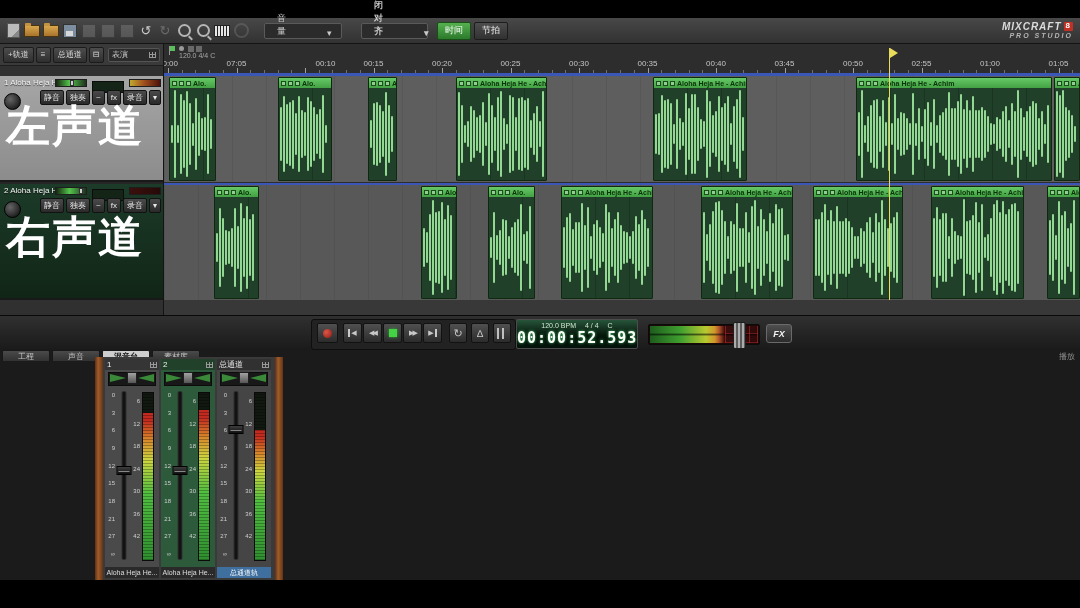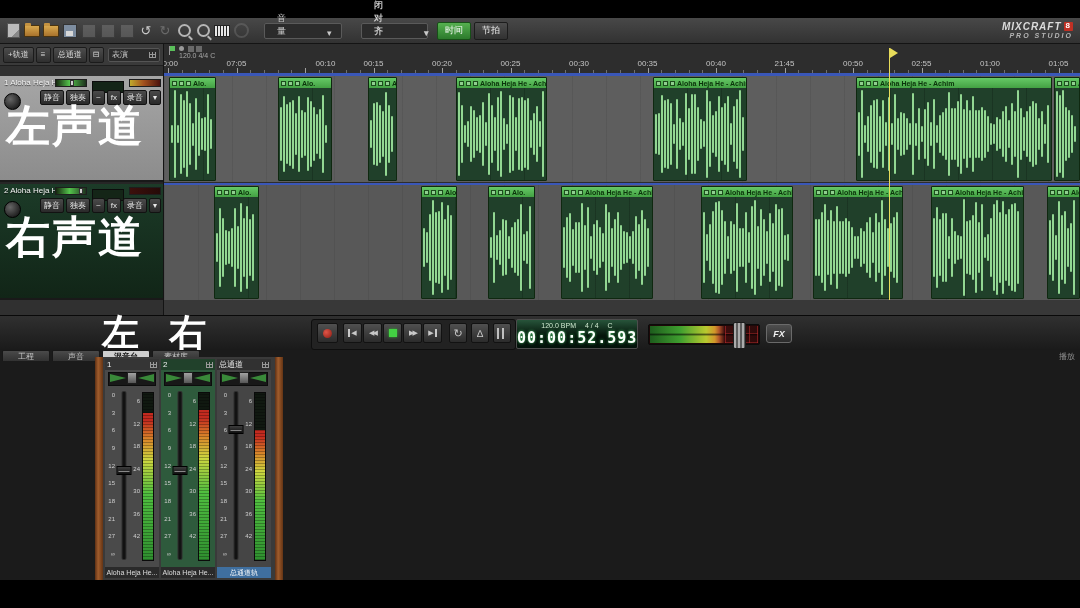--- a/index.html
+++ b/index.html
@@ -355,21 +355,21 @@
         <div class="r-tick minor" style="left: 497.2px; height: 3px;"></div>
         <div class="r-tick minor" style="left: 510.9px; height: 3px;"></div>
         <div class="r-tick minor" style="left: 524.6px; height: 3px;"></div>
         <div class="r-tick minor" style="left: 538.3px; height: 3px;"></div>
         <span class="r-label" style="left: 552px;">00:40</span>
         <div class="r-tick" style="left: 552px; height: 5px;"></div>
         <div class="r-tick minor" style="left: 565.7px; height: 3px;"></div>
         <div class="r-tick minor" style="left: 579.4px; height: 3px;"></div>
         <div class="r-tick minor" style="left: 593.1px; height: 3px;"></div>
         <div class="r-tick minor" style="left: 606.8px; height: 3px;"></div>
-        <span class="r-label" style="left: 620.5px;">21:45</span>
+        <span class="r-label" style="left: 620.5px;">03:45</span>
         <div class="r-tick" style="left: 620.5px; height: 5px;"></div>
         <div class="r-tick minor" style="left: 634.2px; height: 3px;"></div>
         <div class="r-tick minor" style="left: 647.9px; height: 3px;"></div>
         <div class="r-tick minor" style="left: 661.6px; height: 3px;"></div>
         <div class="r-tick minor" style="left: 675.3px; height: 3px;"></div>
         <span class="r-label" style="left: 689px;">00:50</span>
         <div class="r-tick" style="left: 689px; height: 5px;"></div>
         <div class="r-tick minor" style="left: 702.7px; height: 3px;"></div>
         <div class="r-tick minor" style="left: 716.4px; height: 3px;"></div>
         <div class="r-tick minor" style="left: 730.1px; height: 3px;"></div>
@@ -875,21 +875,20 @@
         </div>
       </div>
     <div class="below"></div>
     <div class="playhead" style="left: 725px;">
         <div class="ph-flag"></div>
       </div>
   </div>
 
   <div class="big" id="big1">左声道</div>
   <div class="big" id="big2">右声道</div>
-  <div class="big" id="big3">左 右</div>
 
   <div class="transport">
     <div class="tgroup"></div>
     <div class="t-btn" style="left:317px;width:21px;">
         <div class="rec-dot"></div>
       </div>
     <div class="t-btn" style="left:343px;">
         <span class="bar-l">◀</span>
       </div>
     <div class="t-btn" style="left:363px;">

